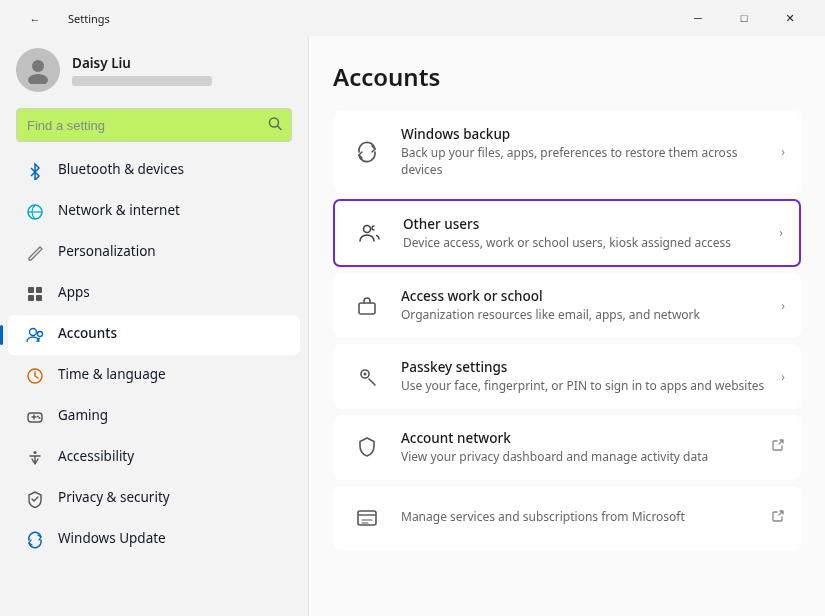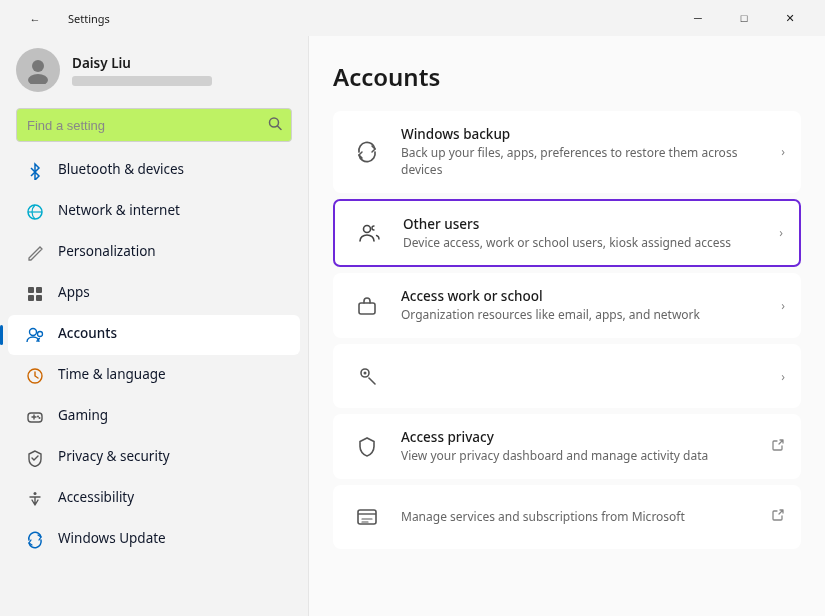--- a/index.html
+++ b/index.html
@@ -339,34 +339,34 @@
             <path d="M6 9h4M8 7v4" stroke="#555" stroke-width="1.4" stroke-linecap="round"></path>
             <circle cx="12" cy="8.5" r="1" fill="#555"></circle>
             <circle cx="13.5" cy="10" r="1" fill="#555"></circle>
           </svg>
         </div>
         <span>Gaming</span>
       </div>
       <div class="nav-item">
         <div class="nav-icon">
           <svg width="18" height="18" viewBox="0 0 18 18" fill="none">
+            <circle cx="9" cy="3.5" r="1.5" fill="#555"></circle>
+            <path d="M4 7h10M9 7v8M6 10l3 5M12 10l-3 5" stroke="#555" stroke-width="1.4" stroke-linecap="round"></path>
+          </svg>
+        </div>
+        <span>Accessibility</span>
+      </div>
+      <div class="nav-item">
+        <div class="nav-icon">
+          <svg width="18" height="18" viewBox="0 0 18 18" fill="none">
             <path d="M9 2L3 5v5c0 3.5 2.5 6.5 6 7.5 3.5-1 6-4 6-7.5V5L9 2z" stroke="#555" stroke-width="1.4"></path>
             <path d="M6 9l2 2 4-4" stroke="#555" stroke-width="1.4" stroke-linecap="round"></path>
           </svg>
         </div>
         <span>Privacy &amp; security</span>
-      </div>
-      <div class="nav-item">
-        <div class="nav-icon">
-          <svg width="18" height="18" viewBox="0 0 18 18" fill="none">
-            <circle cx="9" cy="3.5" r="1.5" fill="#555"></circle>
-            <path d="M4 7h10M9 7v8M6 10l3 5M12 10l-3 5" stroke="#555" stroke-width="1.4" stroke-linecap="round"></path>
-          </svg>
-        </div>
-        <span>Accessibility</span>
       </div>
       <div class="nav-item">
         <div class="nav-icon">
           <svg width="18" height="18" viewBox="0 0 18 18" fill="none">
             <path d="M3 9A6 6 0 0 1 15 6" stroke="#0067c0" stroke-width="1.5" stroke-linecap="round"></path>
             <path d="M15 9A6 6 0 0 1 3 12" stroke="#0067c0" stroke-width="1.5" stroke-linecap="round"></path>
             <path d="M12 4l3 2-2 3" stroke="#0067c0" stroke-width="1.3" fill="none" stroke-linecap="round" stroke-linejoin="round"></path>
             <path d="M6 14l-3-2 2-3" stroke="#0067c0" stroke-width="1.3" fill="none" stroke-linecap="round" stroke-linejoin="round"></path>
           </svg>
         </div>
@@ -434,34 +434,38 @@
 
       <div class="settings-card">
         <div class="settings-item">
           <div class="item-icon">
             <svg width="24" height="24" viewBox="0 0 24 24" fill="none">
               <circle cx="10" cy="9" r="4" stroke="#555" stroke-width="1.6"></circle>
               <path d="M14 14l6 6" stroke="#555" stroke-width="1.6" stroke-linecap="round"></path>
               <circle cx="10" cy="9" r="1.5" fill="#555"></circle>
             </svg>
           </div>
+          <div class="item-text">
+            <div class="item-title">Passkey settings</div>
+            <div class="item-desc">Use your face, fingerprint, or PIN to sign in to apps and websites</div>
+          </div>
           <span class="item-chevron">›</span>
         </div>
       </div>
 
 
       <div class="settings-card">
         <div class="settings-item">
           <div class="item-icon">
             <svg width="24" height="24" viewBox="0 0 24 24" fill="none">
               <path d="M12 3L5 6.5v5c0 4.5 3 8.5 7 9.5 4-1 7-5 7-9.5v-5L12 3z" stroke="#555" stroke-width="1.6"></path>
             </svg>
           </div>
           <div class="item-text">
-            <div class="item-title">Access privacy</div>
+            <div class="item-title">Account network</div>
             <div class="item-desc">View your privacy dashboard and manage activity data</div>
           </div>
           <span class="item-external">
             <svg width="14" height="14" viewBox="0 0 14 14" fill="none">
               <path d="M6 3H3a1 1 0 0 0-1 1v7a1 1 0 0 0 1 1h7a1 1 0 0 0 1-1V8" stroke="#888" stroke-width="1.3" stroke-linecap="round"></path>
               <path d="M9 2h3v3M12 2L8 6" stroke="#888" stroke-width="1.3" stroke-linecap="round" stroke-linejoin="round"></path>
             </svg>
           </span>
         </div>
       </div>

